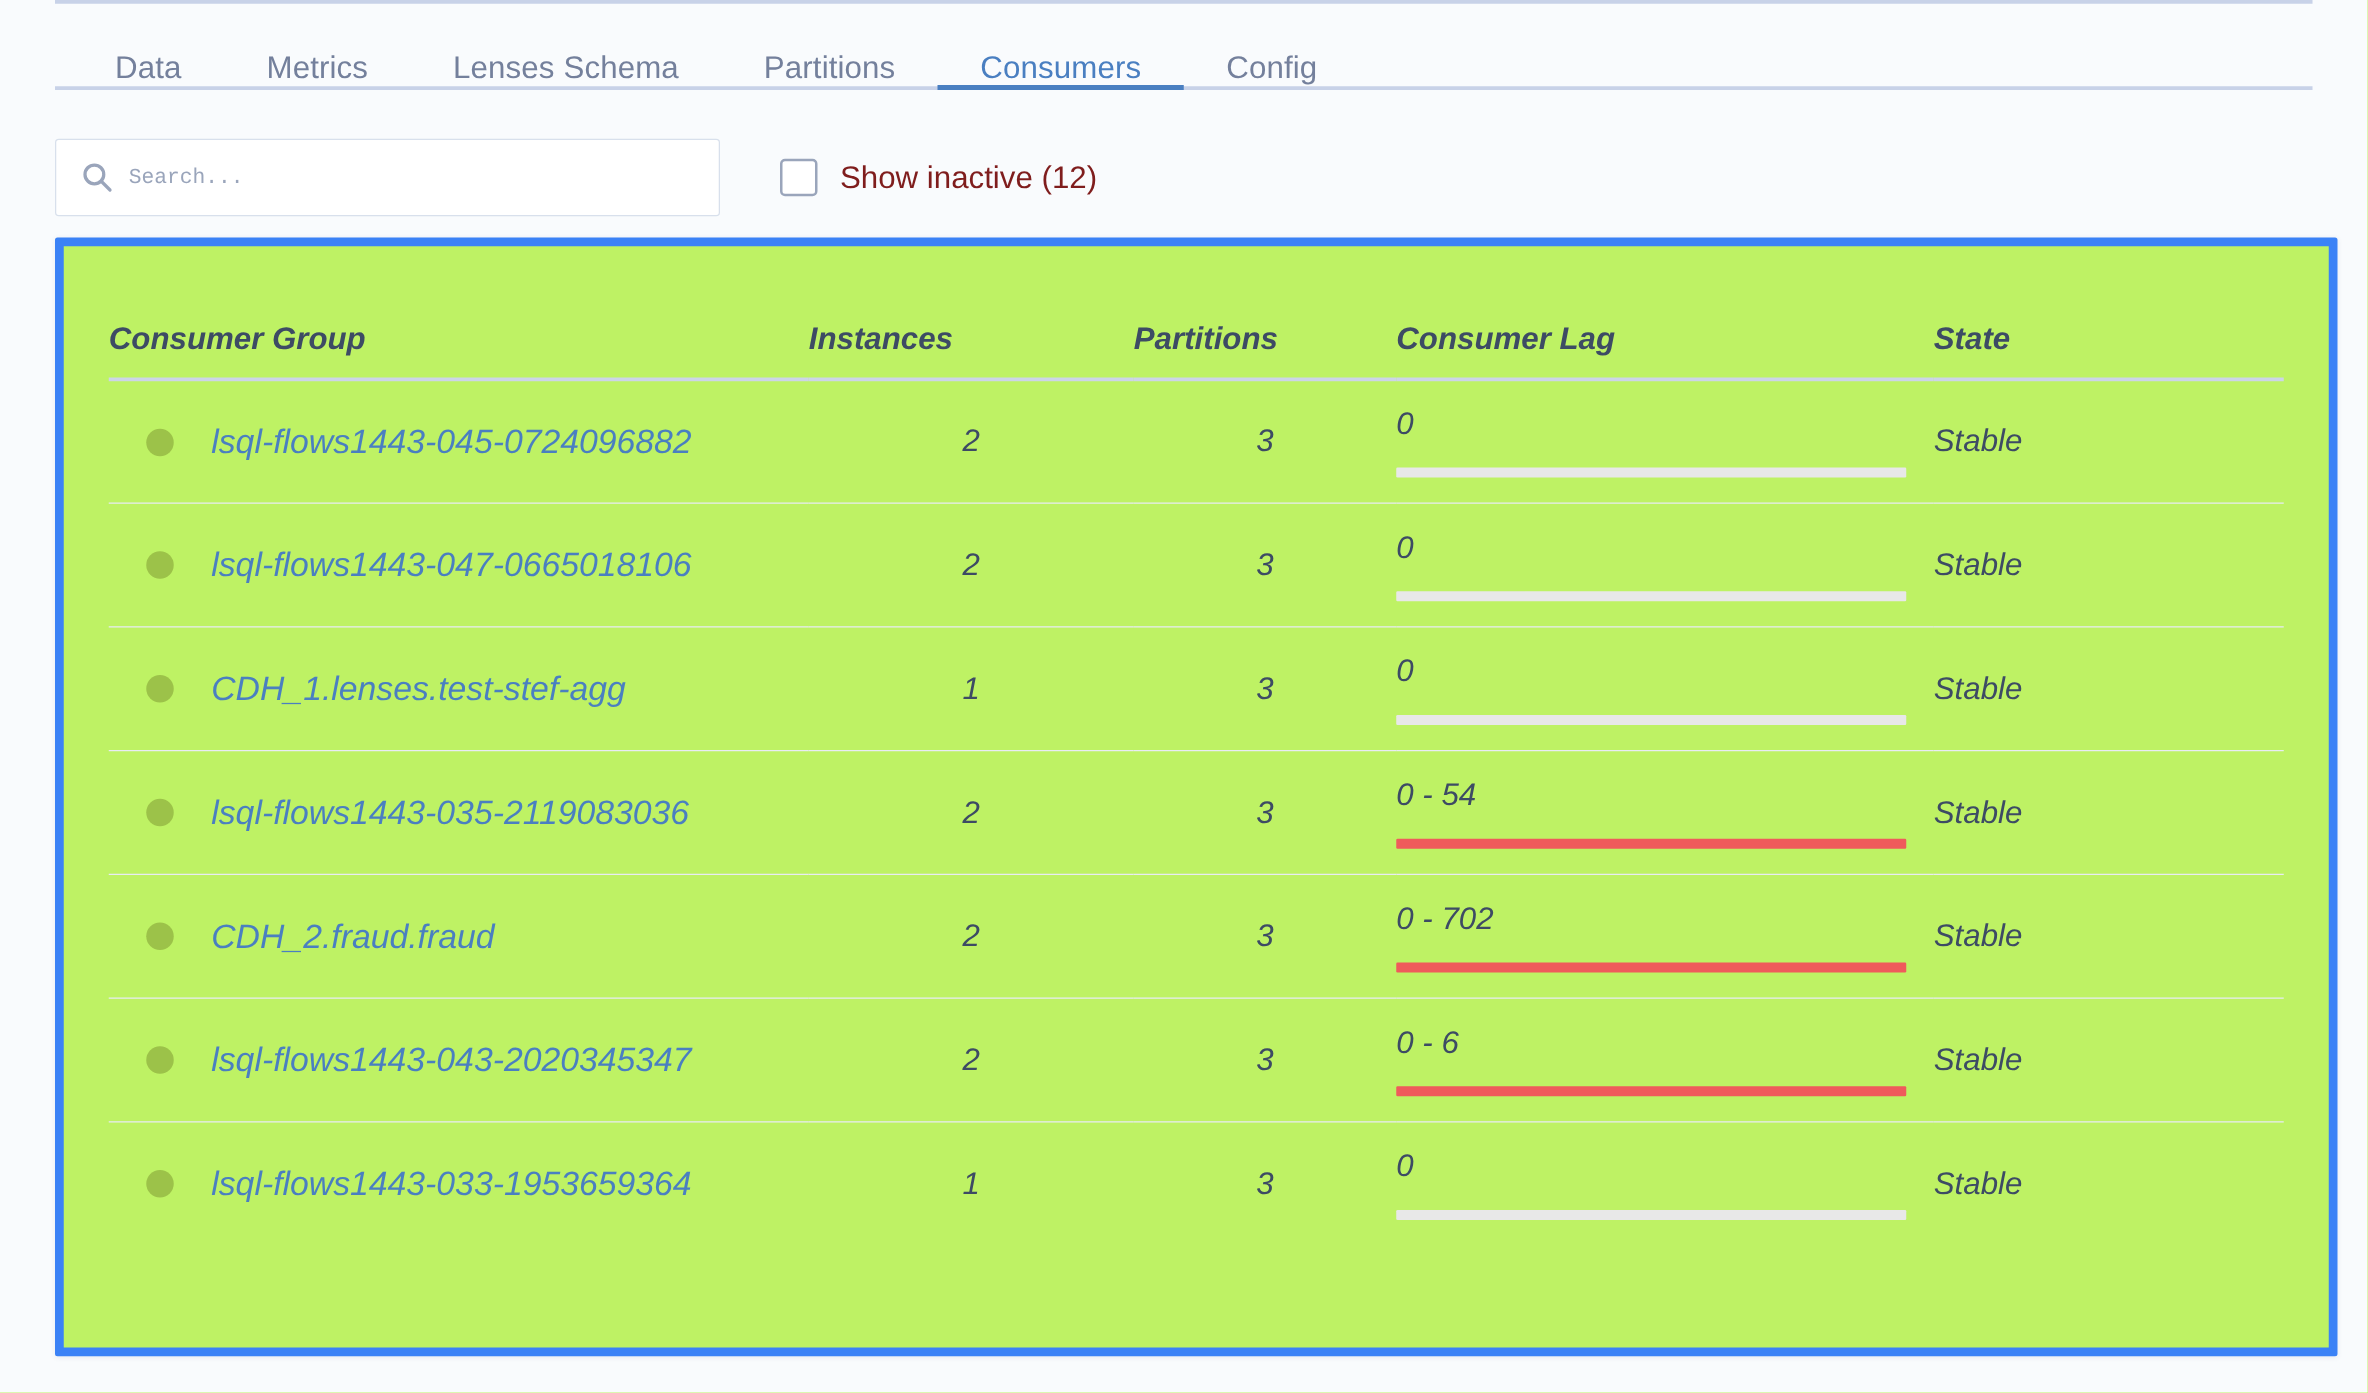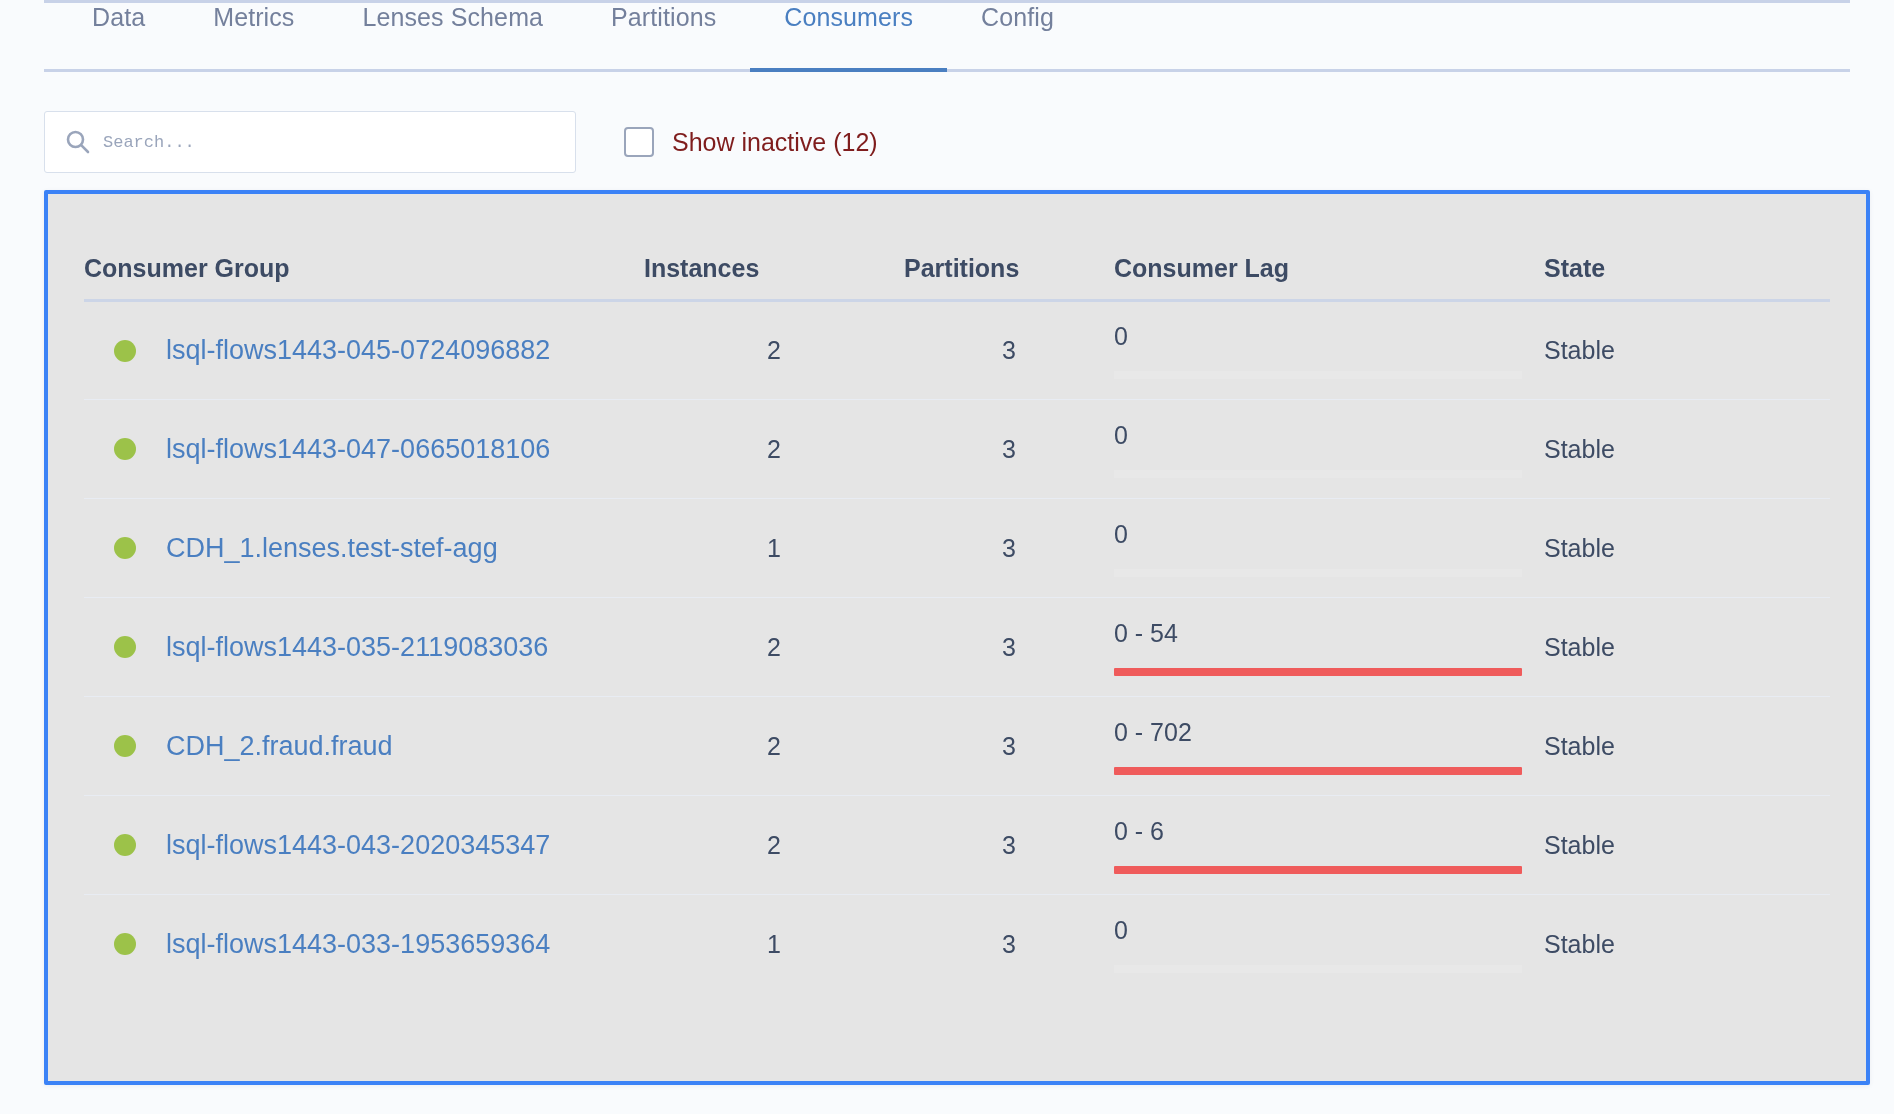--- a/index.html
+++ b/index.html
@@ -25,21 +25,21 @@
     border-top: 3px solid #c8d2e8;
     border-bottom: 3px solid #c8d2e8;
     display: flex;
     align-items: center;
     background: #f9fbfd;
   }
   .tab {
     position: relative;
     height: 100%;
     display: flex;
-    align-items: flex-start;
+    align-items: flex-end;
     justify-content: center;
     padding: 0 34px;
     font-size: 25px;
     color: #74809c;
     cursor: pointer;
     letter-spacing: 0.1px;
   }
   .tab:first-child { padding-left: 48px; }
   .tab.active { color: #4a7fc1; }
   .tab.active::after {
@@ -110,27 +110,28 @@
   .checkbox-label {
     margin-left: 18px;
     font-size: 25px;
     color: #7f1d1d;
     white-space: nowrap;
   }
 
   
   .card {
     margin: 8px 24px 0 44px;
-    background: #e5e5e5;
-    border: 4px solid #3b82f6;
+    background: #bef264;
+    border: 7px solid #3b82f6;
     border-radius: 2px;
     box-shadow: 0 1px 4px rgba(60, 80, 120, 0.08);
     height: 895px;
     padding: 0 36px;
     overflow: hidden;
+    font-style: italic;
   }
 
   table.consumers {
     width: 100%;
     border-collapse: collapse;
     table-layout: fixed;
   }
   table.consumers th {
     text-align: left;
     font-size: 25px;

